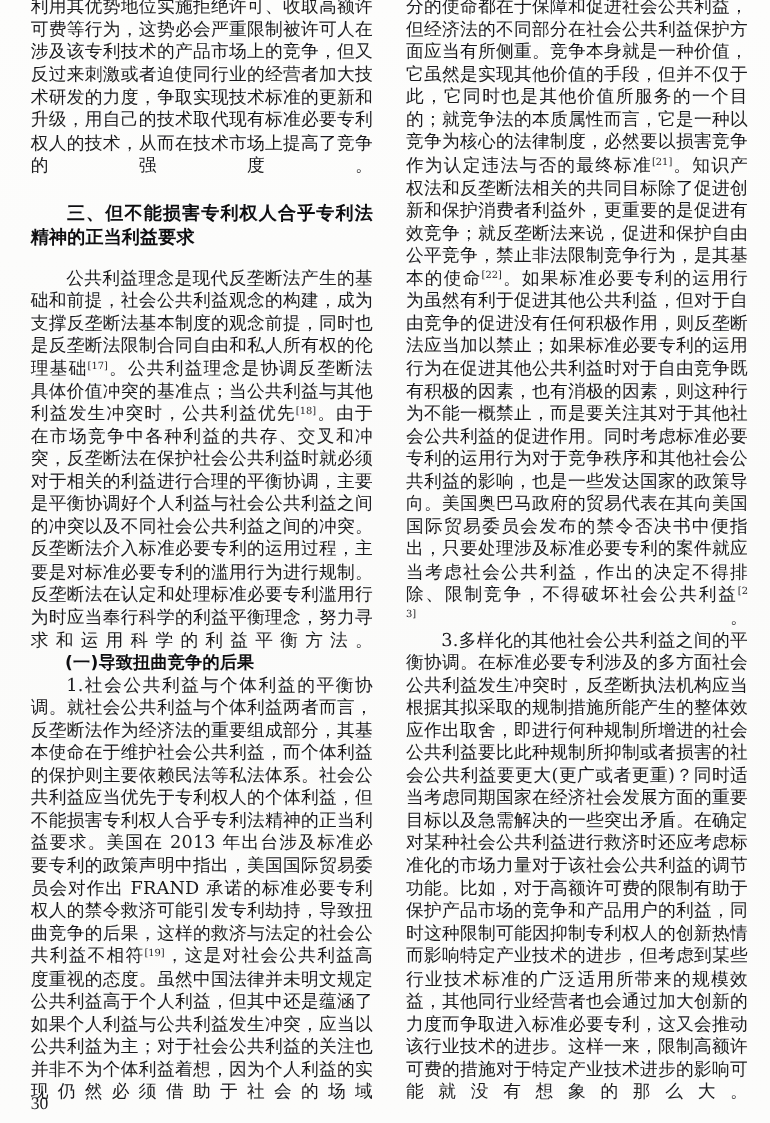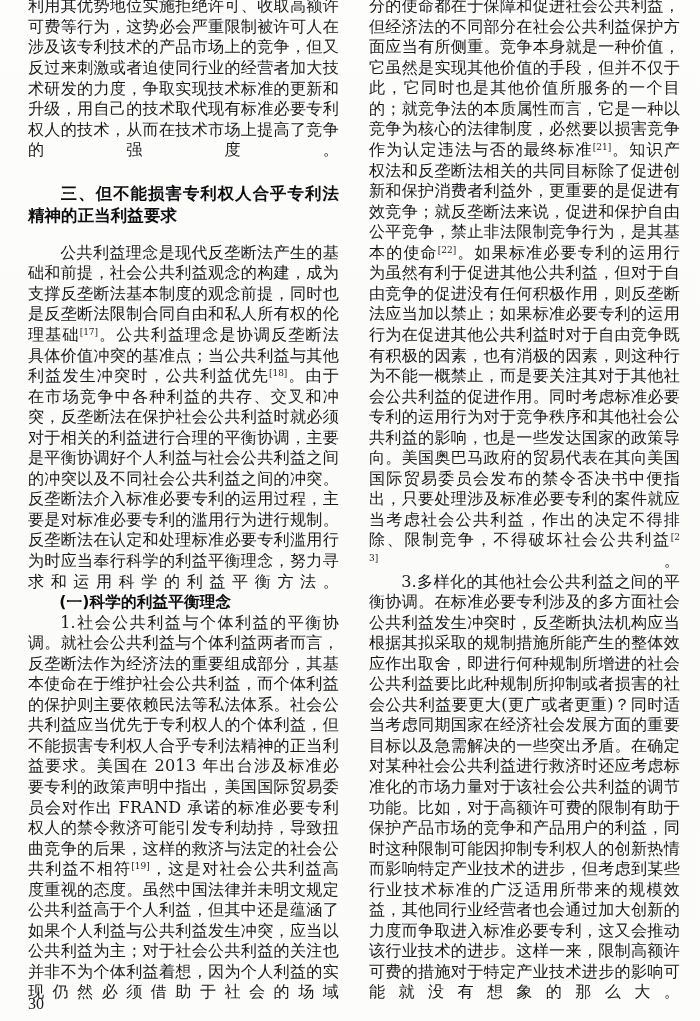--- a/index.html
+++ b/index.html
@@ -126,21 +126,21 @@
       <div class="gap-before-h1"></div>
 
       <h2 class="heading-1">三、但不能损害专利权人合乎专利法精神的正当利益要求</h2>
 
       <div class="gap-after-h1"></div>
 
       <p class="para indent full-last">
         <span>公共利益理念是现代反垄断法产生的基础和前提，社会公共利益观念的构建，成为支撑反垄断法基本制度的观念前提，同时也是反垄断法限制合同自由和私人所有权的伦理基础</span><sup class="fn">[17]</sup><span>。公共利益理念是协调反垄断法具体价值冲突的基准点；当公共利益与其他利益发生冲突时，公共利益优先</span><sup class="fn">[18]</sup><span>。由于在市场竞争中各种利益的共存、交叉和冲突，反垄断法在保护社会公共利益时就必须对于相关的利益进行合理的平衡协调，主要是平衡协调好个人利益与社会公共利益之间的冲突以及不同社会公共利益之间的冲突。反垄断法介入标准必要专利的运用过程，主要是对标准必要专利的滥用行为进行规制。反垄断法在认定和处理标准必要专利滥用行为时应当奉行科学的利益平衡理念，努力寻求和运用科学的利益平衡方法。</span>
       </p>
 
-      <h3 class="heading-2">(一)科学的利益平衡理念</h3>
+      <h3 class="heading-2">(一)导致扭曲竞争的后果</h3>
 
       <p class="para indent full-last">
         <span>1.社会公共利益与个体利益的平衡协调。就社会公共利益与个体利益两者而言，反垄断法作为经济法的重要组成部分，其基本使命在于维护社会公共利益，而个体利益的保护则主要依赖民法等私法体系。社会公共利益应当优先于专利权人的个体利益，但不能损害专利权人合乎专利法精神的正当利益要求。美国在 2013 年出台涉及标准必要专利的政策声明中指出，美国国际贸易委员会对作出 FRAND 承诺的标准必要专利权人的禁令救济可能引发专利劫持，导致扭曲竞争的后果，这样的救济与法定的社会公共利益不相符</span><sup class="fn">[19]</sup><span>，这是对社会公共利益高度重视的态度。虽然中国法律并未明文规定公共利益高于个人利益，但其中还是蕴涵了如果个人利益与公共利益发生冲突，应当以公共利益为主；对于社会公共利益的关注也并非不为个体利益着想，因为个人利益的实现仍然必须借助于社会的场域</span>
       </p>
     </div>
 
     <div id="col-gap"></div>
 
     <div class="column" id="col-right">
 

